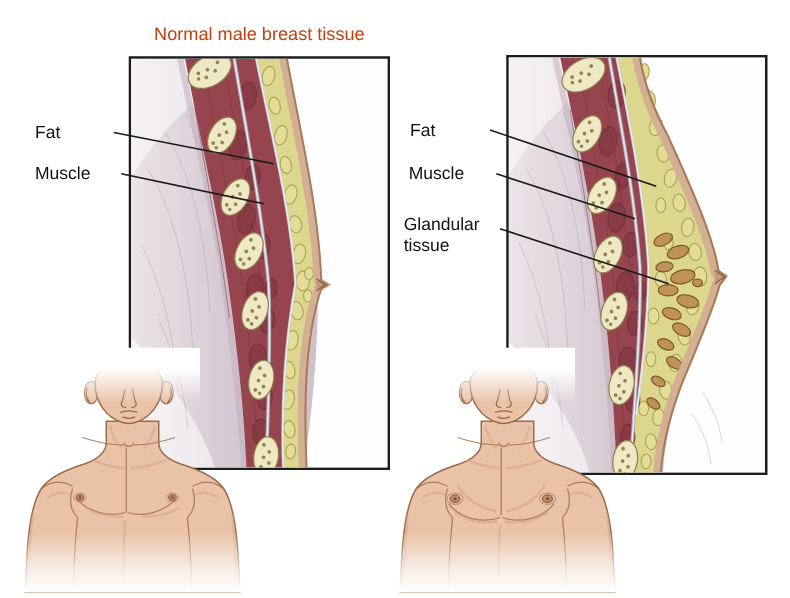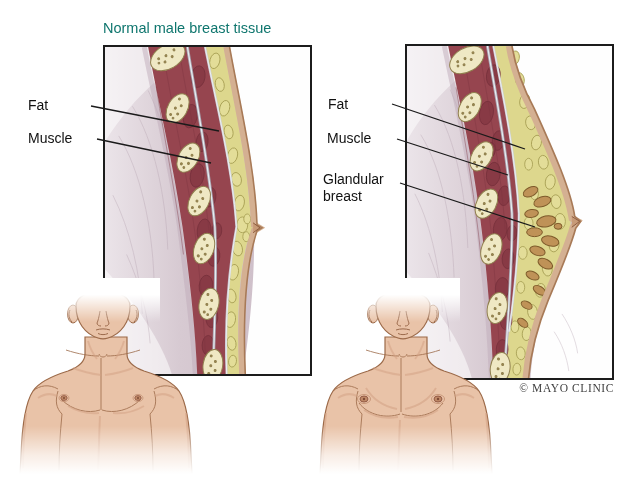--- a/index.html
+++ b/index.html
@@ -2,21 +2,21 @@
 <html><head>
 <meta charset="utf-8">
 <style>
   html,body{margin:0;padding:0;background:#ffffff;}
   #stage{position:relative;width:632px;height:478px;background:#ffffff;overflow:hidden;
          font-family:"Liberation Sans",sans-serif;}
   .panel{position:absolute;background:#ffffff;border:2px solid #1c1c1c;box-sizing:border-box;z-index:1;}
   #panel-normal{left:103px;top:45px;width:209px;height:331px;}
   #panel-gyneco{left:405px;top:44px;width:209px;height:336px;}
   .panel svg{position:absolute;left:0;top:0;display:block;}
-  .title{position:absolute;top:20px;width:209px;text-align:left;font-size:14.5px;color:#0f766e;z-index:6;}
+  .title{position:absolute;top:20px;width:209px;text-align:center;font-size:14.5px;color:#c2410c;z-index:6;}
   #title-normal{left:103px;}
   #title-gyneco{left:405px;}
   .label{position:absolute;font-size:14px;line-height:17px;color:#111111;z-index:6;}
   #label-l-fat{left:28px;top:97px;width:60px;}
   #label-l-muscle{left:28px;top:130px;width:65px;}
   #label-r-fat{left:328px;top:96px;width:60px;}
   #label-r-muscle{left:327px;top:130px;width:65px;}
   #label-r-glandular{left:323px;top:171px;width:73px;}
   #overlay{position:absolute;left:0;top:0;z-index:3;pointer-events:none;}
   .torso{position:absolute;z-index:4;}
@@ -281,21 +281,21 @@
       <path d="M392,104 L525,149"></path>
       <path d="M397,139 L508,175"></path>
       <path d="M400,183 L535,227"></path>
     </g>
   </svg>
 
   <div class="label" id="label-l-fat">Fat</div>
   <div class="label" id="label-l-muscle">Muscle</div>
   <div class="label" id="label-r-fat">Fat</div>
   <div class="label" id="label-r-muscle">Muscle</div>
-  <div class="label" id="label-r-glandular">Glandular breast</div>
+  <div class="label" id="label-r-glandular">Glandular tissue</div>
 
   <svg class="torso" id="torso-normal" width="176" height="196" viewBox="0 0 176 196">
     <defs>
       <linearGradient id="ftA" x1="0" y1="0" x2="0" y2="1">
         <stop offset="0" stop-color="#ffffff" stop-opacity="1"></stop>
           <stop offset="0.38" stop-color="#ffffff" stop-opacity="1"></stop>
           <stop offset="1" stop-color="#ffffff" stop-opacity="0"></stop>
       </linearGradient>
       <linearGradient id="fbA" x1="0" y1="0" x2="0" y2="1">
         <stop offset="0" stop-color="#ffffff" stop-opacity="0"></stop>
@@ -423,15 +423,14 @@
     </g>
     <g>
       <ellipse cx="120" cy="121" rx="6.5" ry="4.5" fill="none" stroke="#c49274" stroke-width="0.9"></ellipse>
       <ellipse cx="120" cy="121" rx="4" ry="3" fill="#c08a68" stroke="#8d5440" stroke-width="0.9"></ellipse>
       <circle cx="120" cy="121" r="1.2" fill="#7e4a36"></circle>
     </g>
     <rect x="30" y="0" width="112" height="44" fill="url(#ftB)"></rect>
     <rect x="0" y="148" width="176" height="48" fill="url(#fbB)"></rect>
   </svg>
 
-  <div id="credit">© MAYO CLINIC</div>
 
 </div>
 
 </body></html>

